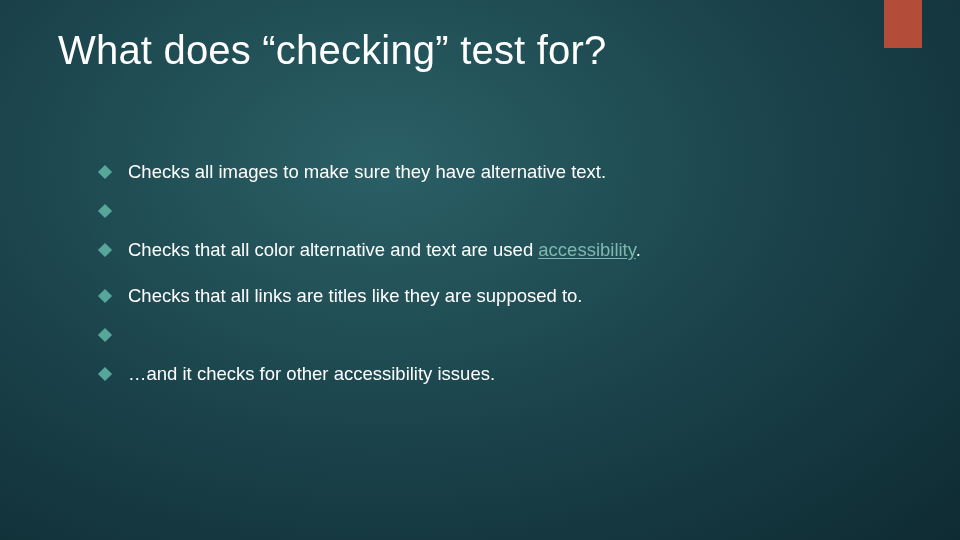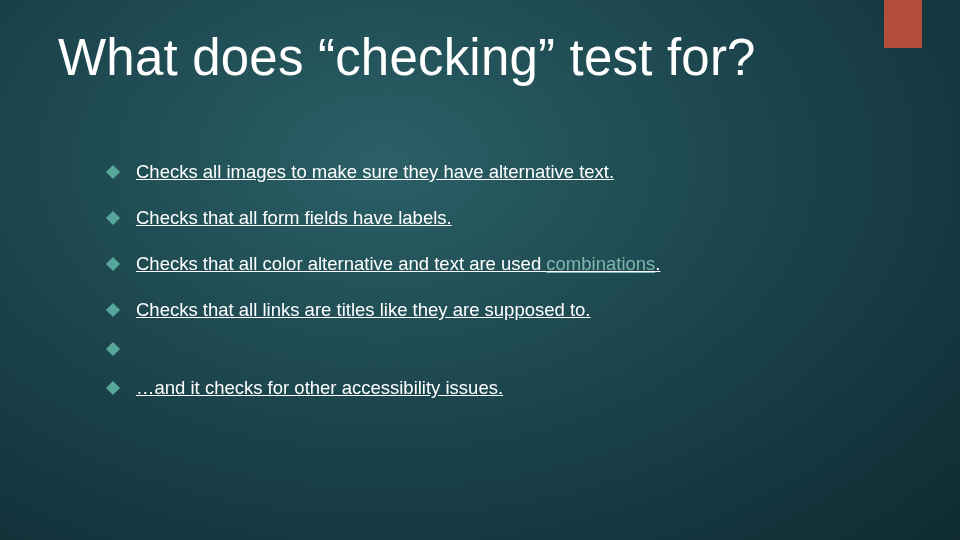--- a/index.html
+++ b/index.html
@@ -21,31 +21,30 @@
     top: 0;
     right: 38px;
     width: 38px;
     height: 48px;
     background: #b44c3a;
   }
   .title {
     position: absolute;
     top: 28px;
     left: 58px;
-    font-size: 51px;
+    font-size: 40px;
     font-weight: 400;
     color: #ffffff;
     letter-spacing: 0.2px;
   }
   .bullets {
     position: absolute;
     top: 160px;
-    left: 108px;
+    left: 100px;
     right: 60px;
-    text-decoration: underline;
   }
   .bullet-item {
     display: flex;
     align-items: center;
     margin-bottom: 22px;
   }
   .diamond {
     width: 10px;
     height: 10px;
     background: #56a79a;
@@ -72,26 +71,25 @@
 
 <h1 class="title">What does “checking” test for?</h1>
 
 <div class="bullets">
   <div class="bullet-item">
     <div class="diamond"></div>
     <div class="bullet-text">Checks all images to make sure they have alternative text.</div>
   </div>
   <div class="bullet-item">
     <div class="diamond"></div>
-    <div class="bullet-text">Checks that all form fields have labels.</div>
   </div>
   <div class="bullet-item">
     <div class="diamond"></div>
     <div class="bullet-text">
-      <span>Checks that all color alternative and text are used </span><span class="hl">combinations</span><span>.</span>
+      <span>Checks that all color alternative and text are used </span><span class="hl">accessibility</span><span>.</span>
     </div>
   </div>
   <div class="bullet-item">
     <div class="diamond"></div>
     <div class="bullet-text">Checks that all links are titles like they are supposed to.</div>
   </div>
   <div class="bullet-item">
     <div class="diamond"></div>
   </div>
   <div class="bullet-item">

